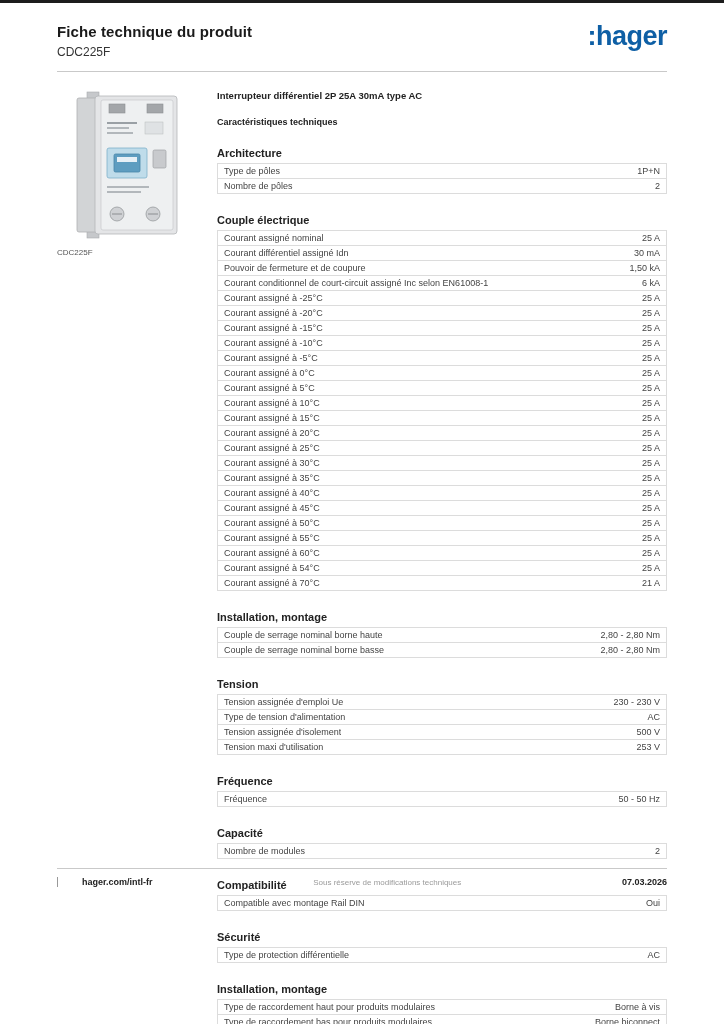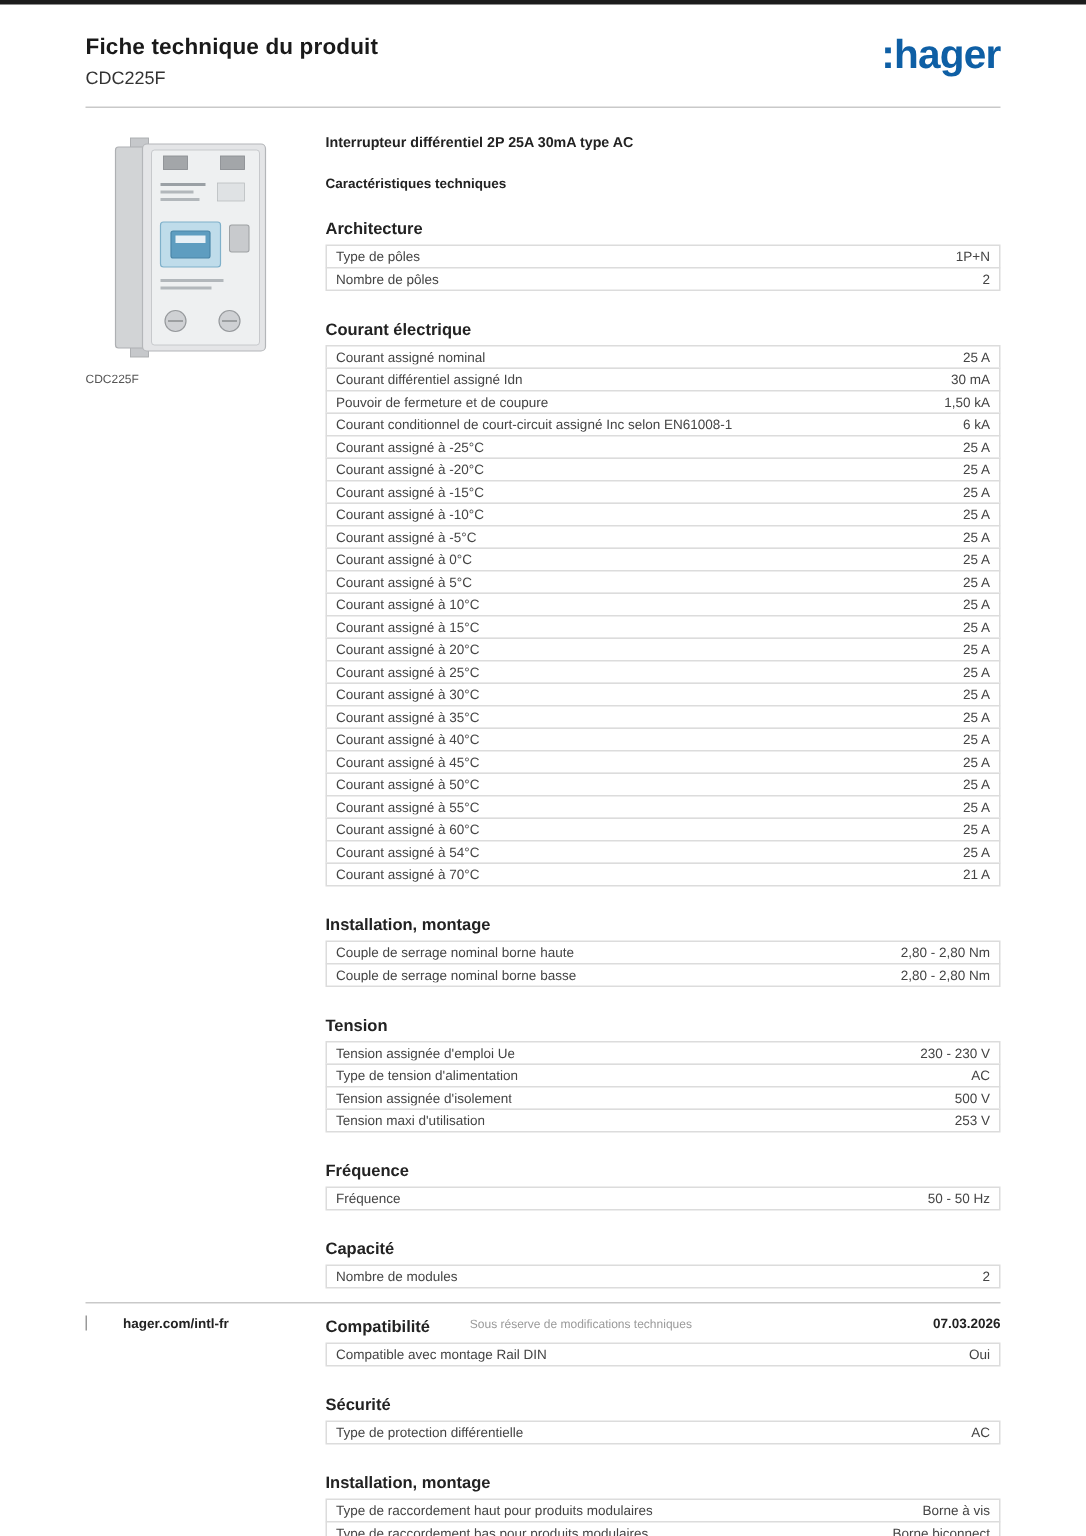--- a/index.html
+++ b/index.html
@@ -118,21 +118,21 @@
                 <span class="spec-label">Type de pôles</span>
                 <span class="spec-value">1P+N</span>
               </div>
               <div class="spec-row">
                 <span class="spec-label">Nombre de pôles</span>
                 <span class="spec-value">2</span>
               </div>
             </div>
           </div>
           <div class="section">
-            <div class="section-title">Courant électrique</div>
+            <div class="section-title">Couple électrique</div>
             <div class="spec-table">
               <div class="spec-row">
                 <span class="spec-label">Courant assigné nominal</span>
                 <span class="spec-value">25 A</span>
               </div>
               <div class="spec-row">
                 <span class="spec-label">Courant différentiel assigné Idn</span>
                 <span class="spec-value">30 mA</span>
               </div>
               <div class="spec-row">

